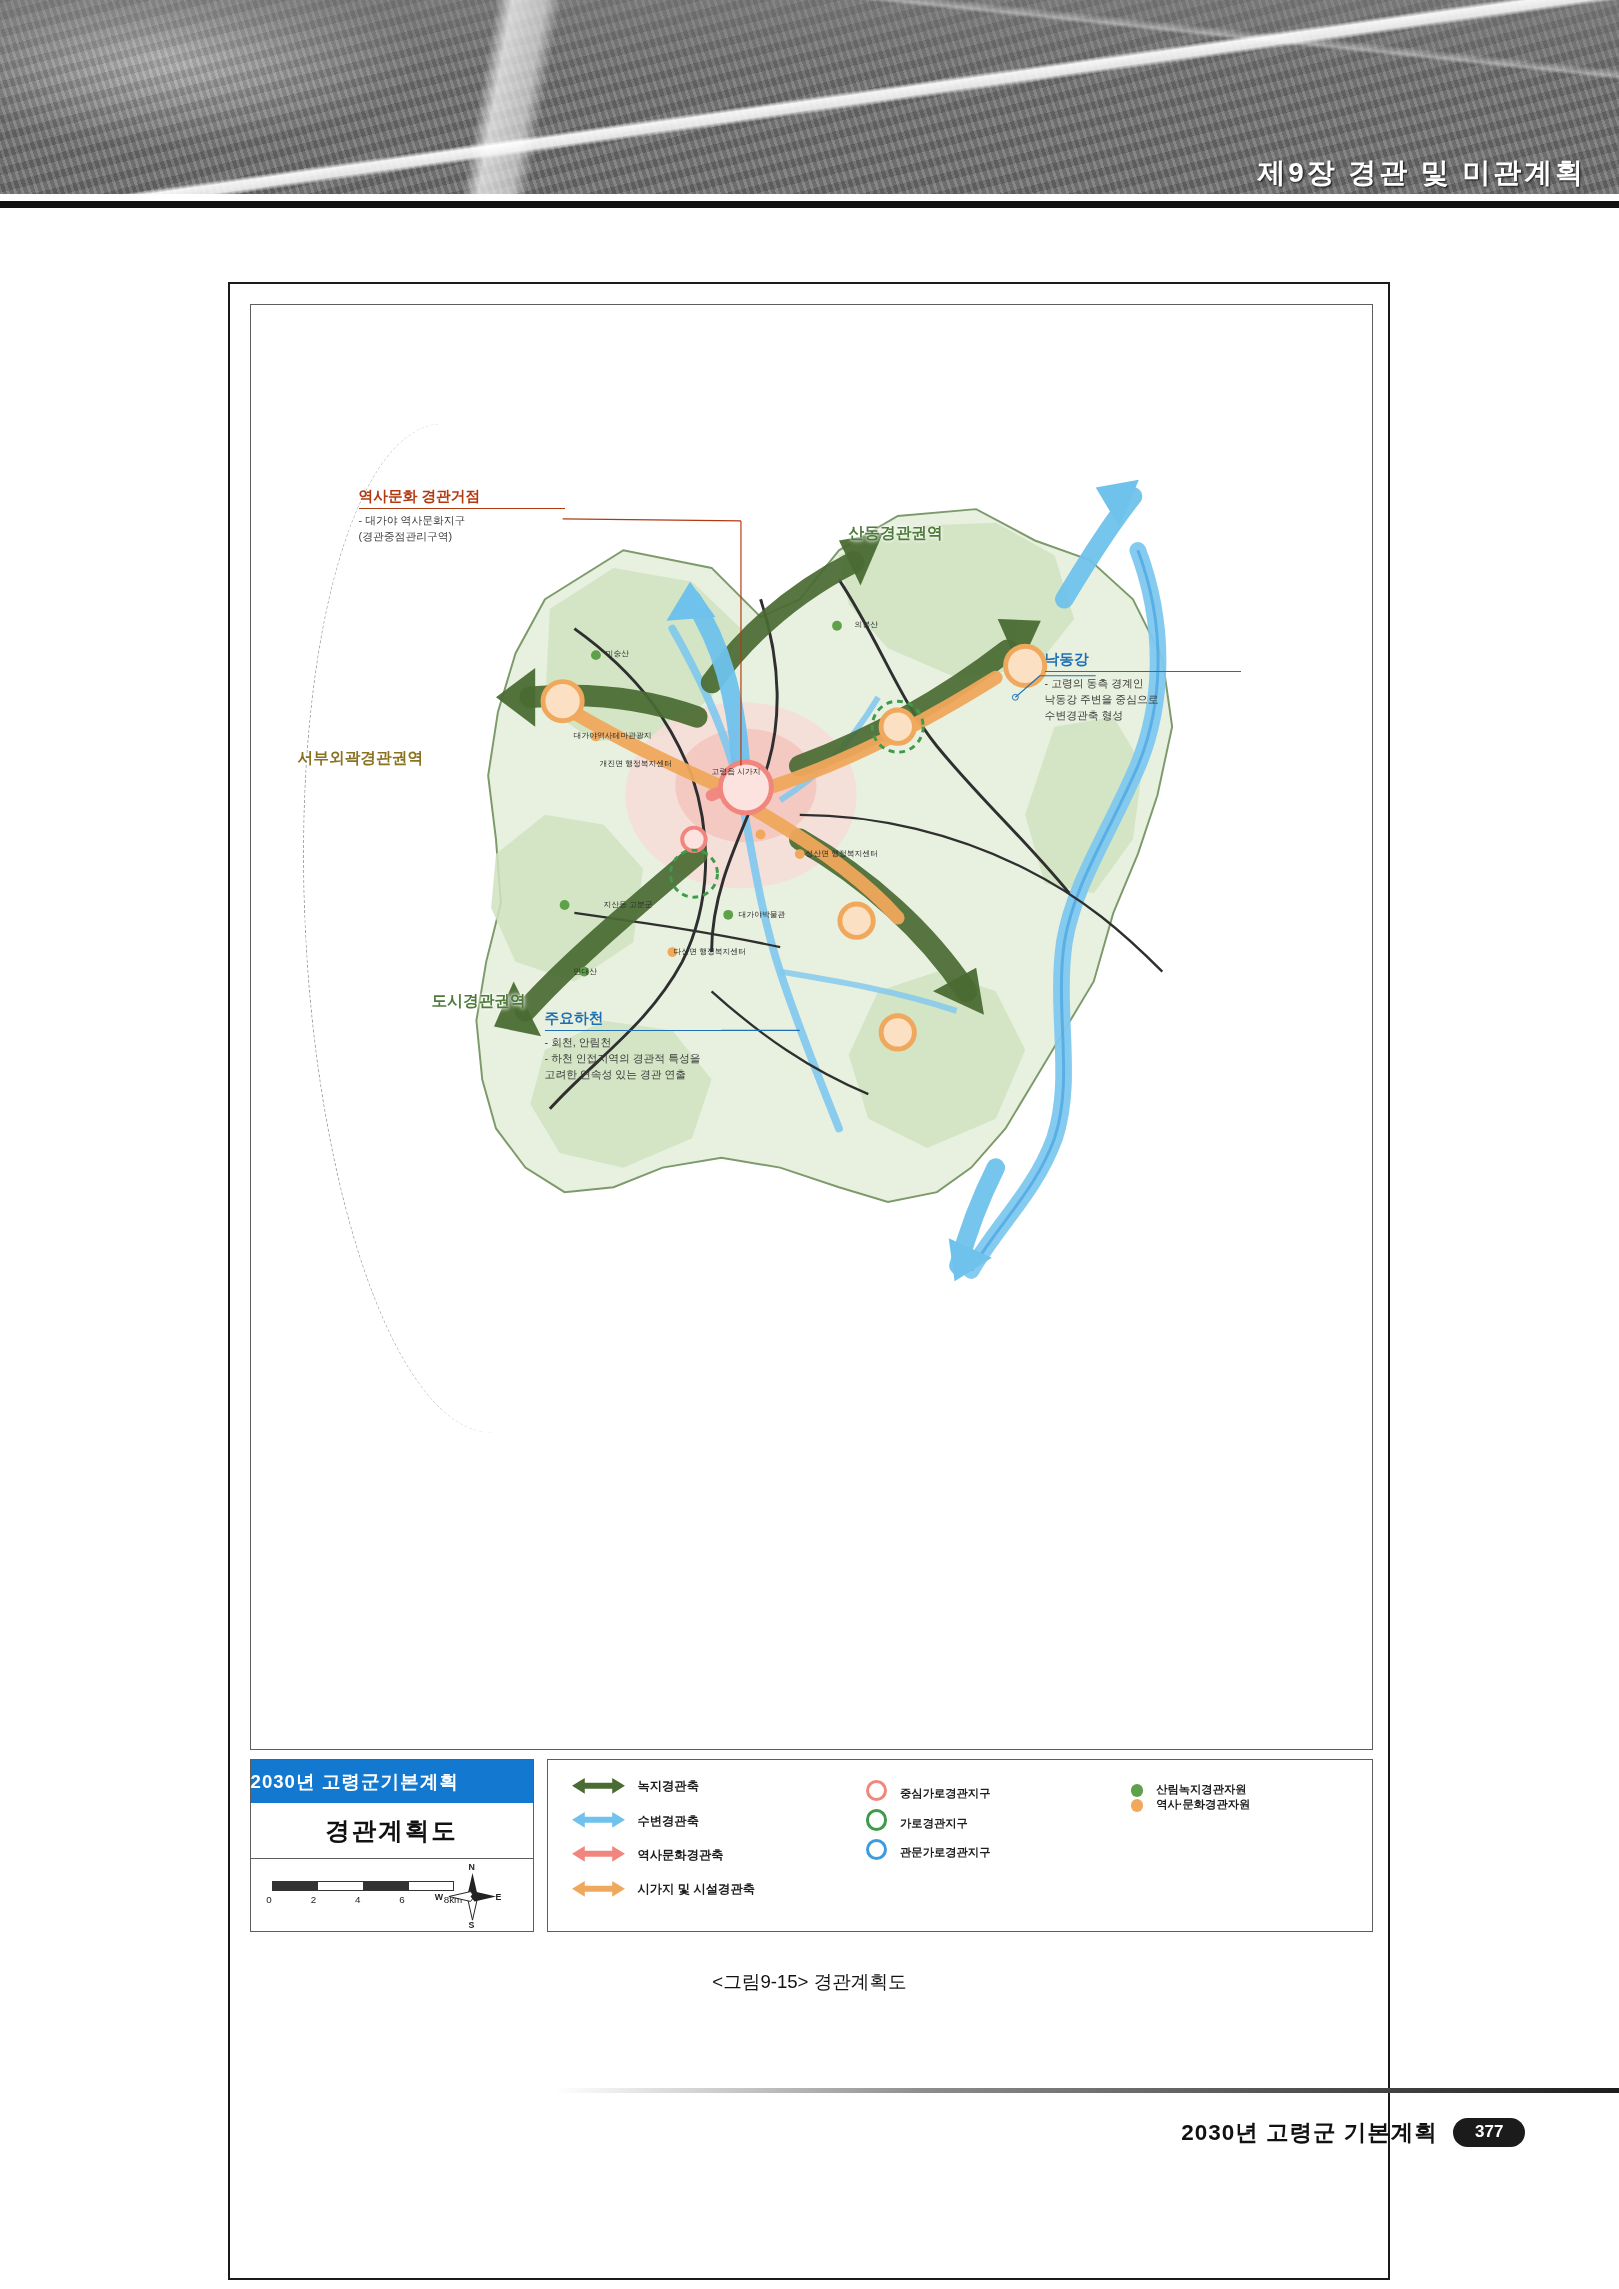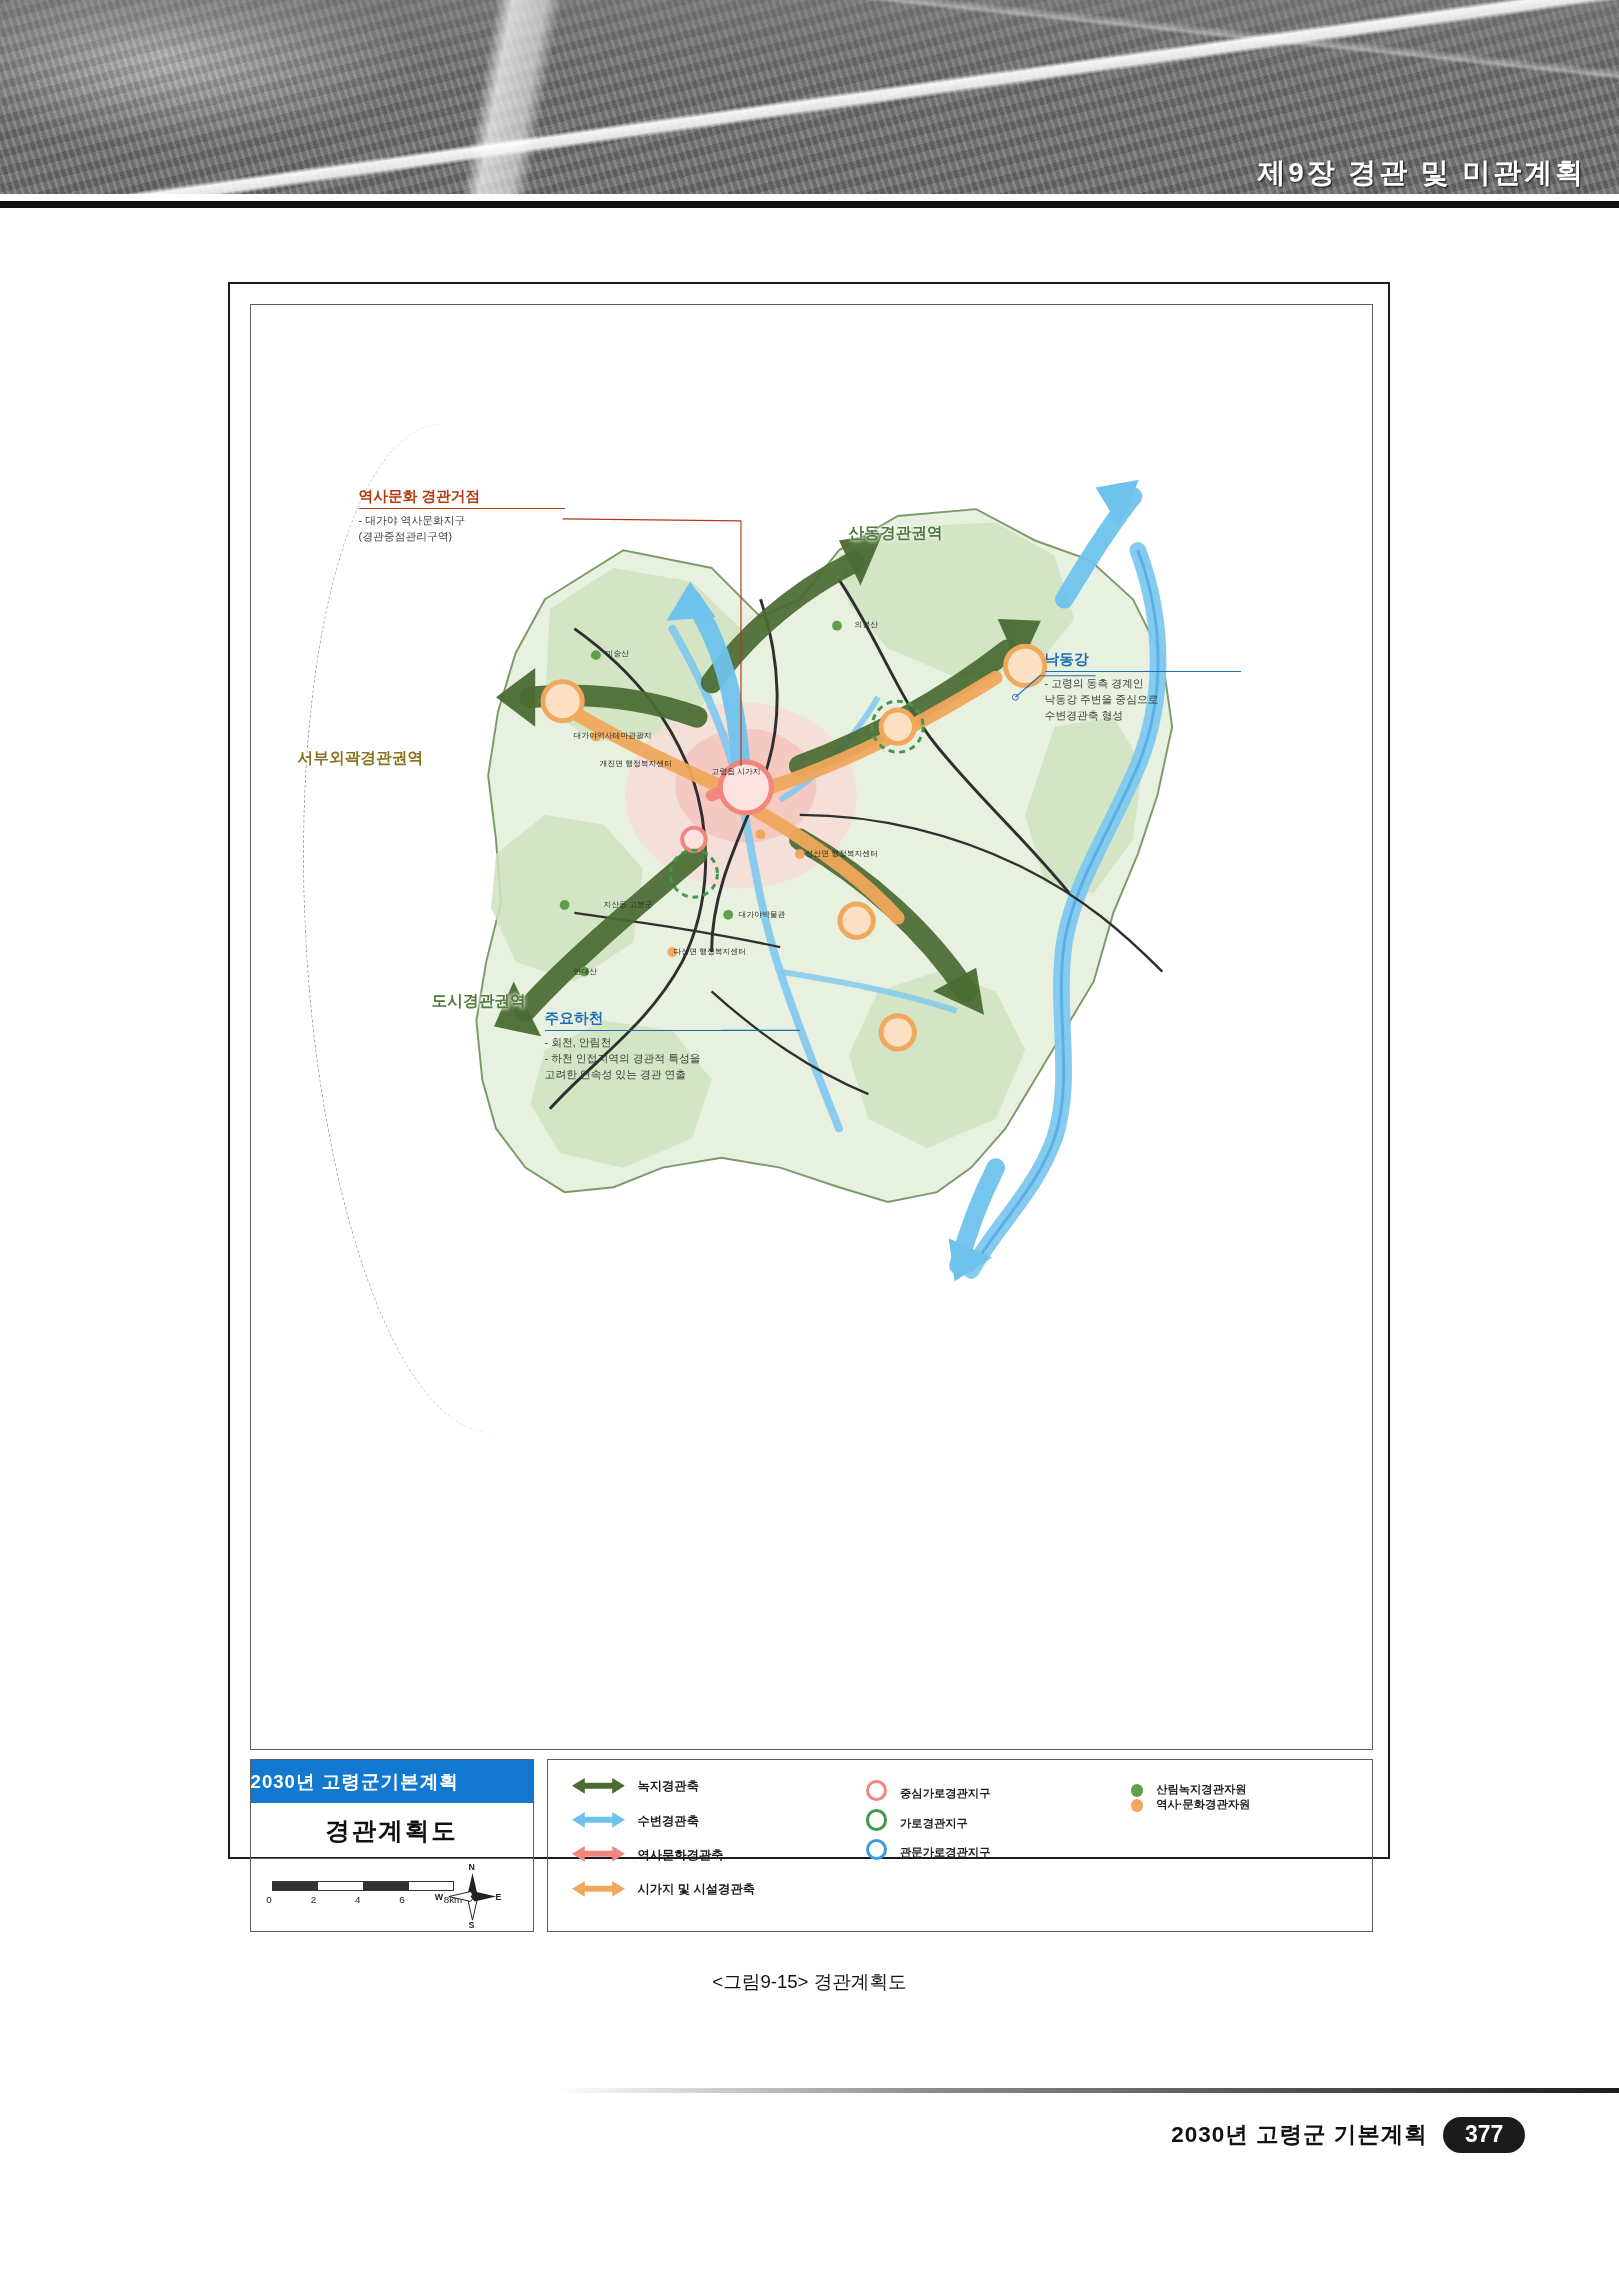--- a/index.html
+++ b/index.html
@@ -82,21 +82,21 @@
     height: 13.7px;
     background: #111111;
   }
 
   
   .figure-frame {
     position: absolute;
     left: 228px;
     top: 282px;
     width: 1162px;
-    height: 1577px;
+    height: 1998px;
     border: 2.9px solid #1b1b1b;
     background: #ffffff;
     box-sizing: border-box;
   }
   .map-panel {
     position: absolute;
     left: 19.6px;
     top: 19.6px;
     width: 1123px;
     height: 1446px;
@@ -312,21 +312,21 @@
   }
   .footer-text {
     font-size: 22.5px;
     font-weight: bold;
     color: #111111;
     letter-spacing: 1px;
   }
   .page-badge {
     background: #1b1b1b;
     color: #ffffff;
-    font-size: 23px;
+    font-size: 17px;
     font-weight: bold;
     border-radius: 21.6px;
     padding: 3.9px 21.6px 4.9px 21.6px;
   }
 </style>
 </head>
 <body>
 
 <div class="page-header">
   <div class="aerial-photo"></div>

